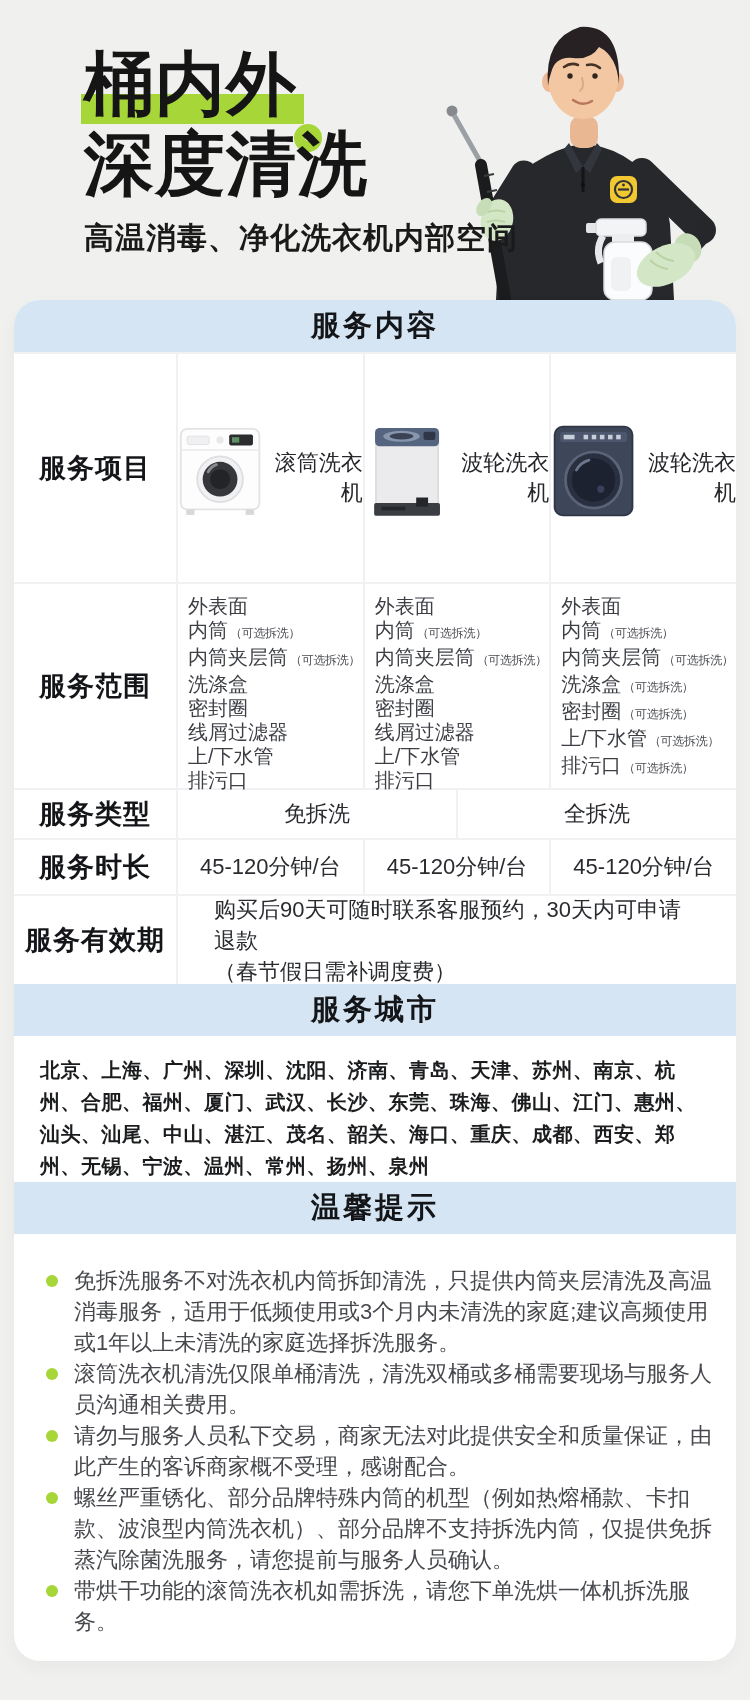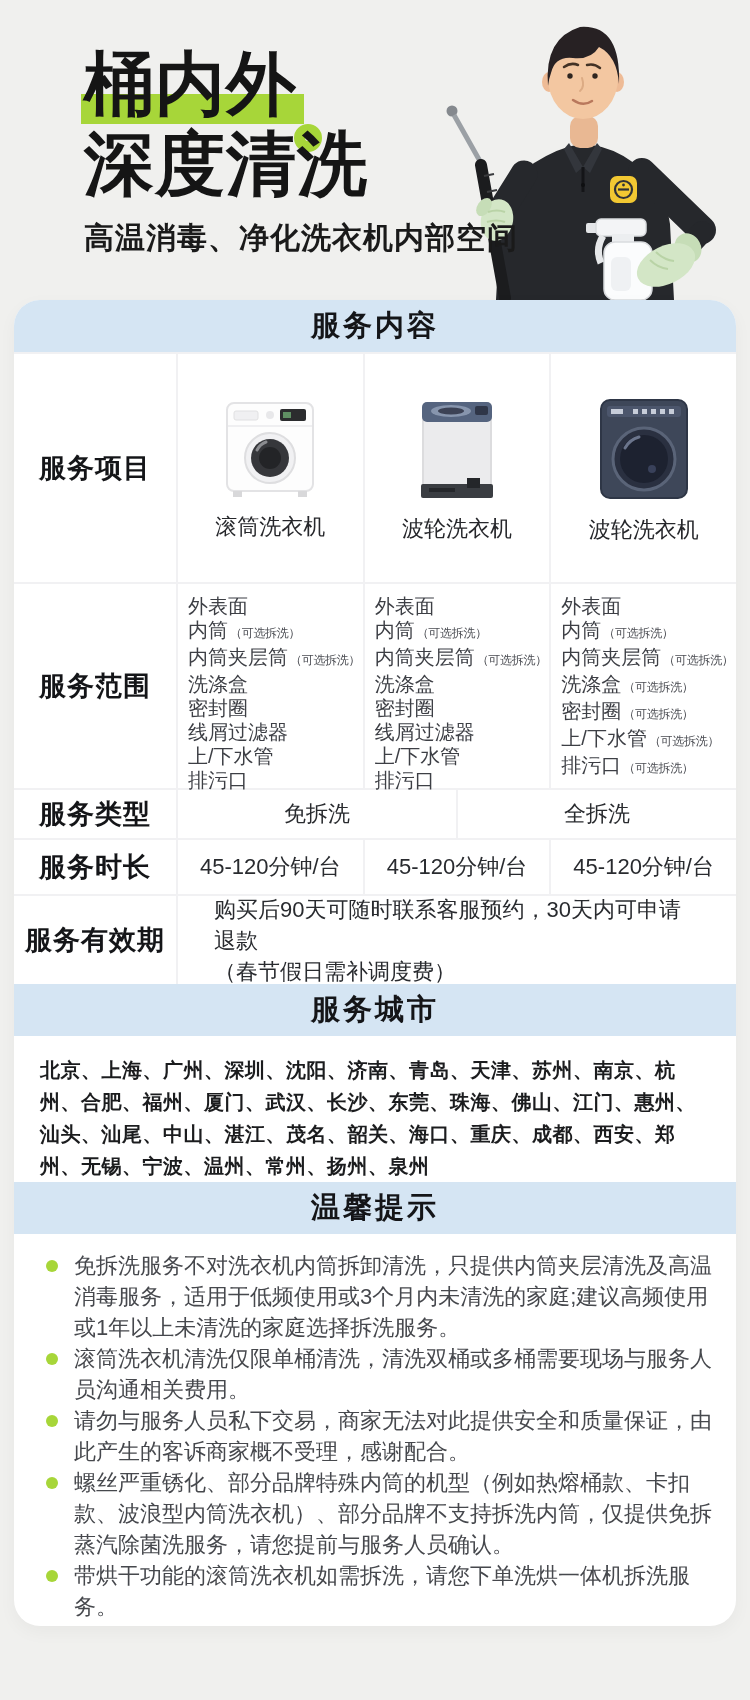--- a/index.html
+++ b/index.html
@@ -29,37 +29,37 @@
   .card{position:relative;margin:0 14px;background:var(--card-bg);border-radius:26px;
         overflow:hidden;z-index:3;box-shadow:0 6px 18px rgba(0,0,0,0.04);}
   .band{height:52px;background:var(--band-blue);display:flex;align-items:center;
         justify-content:center;font-size:29px;font-weight:800;color:#141518;letter-spacing:3px;}
   .row{display:flex;align-items:stretch;border-top:2px solid var(--divider);}
   .row:first-of-type{border-top:none;}
   .rlabel{width:162px;flex:none;display:flex;align-items:center;justify-content:center;
           font-size:27px;font-weight:700;color:#141518;letter-spacing:1px;}
   .cell{flex:1;border-left:2px solid var(--divider);}
   .r-items{height:230px;text-align:right;}
-  .m-cell{display:flex;flex-direction:column;align-items:center;justify-content:center;padding-top:6px;}
+  .m-cell{display:flex;flex-direction:row;align-items:center;justify-content:center;padding-top:6px;}
   .m-label{margin-top:14px;font-size:22px;color:#26272b;}
   .r-scope{height:206px;}
   .scope-cell{padding:10px 0 0 10px;}
   .scope-line{font-size:20px;line-height:24px;color:#3d3f45;white-space:nowrap;}
   .scope-line .note{font-size:12px;margin-left:2px;color:#4a4c52;letter-spacing:-0.3px;}
   .r-type{height:50px;}
   .type-cell,.dur-cell{display:flex;align-items:center;justify-content:center;
                        font-size:22px;color:#292b2f;}
   .r-dur{height:56px;}
   .r-valid{height:90px;}
   .valid-cell{display:flex;align-items:center;}
   .valid-inner{width:486px;margin:0 auto;font-size:22px;line-height:31px;color:#292b2f;}
   .cities{padding:18px 26px 0;font-size:20px;font-weight:700;line-height:32px;
           color:#1b1c1e;letter-spacing:0.5px;}
   .footnote{padding:12px 26px 14px;font-size:16px;color:#3e4046;}
-  .tips{list-style:none;padding:16px 24px 4px 26px;}
+  .tips{list-style:none;padding:16px 24px 24px 26px;margin-top:15px;}
   .tip{position:relative;padding-left:34px;font-size:22px;line-height:31px;color:var(--text-body);}
   .dot{position:absolute;left:6px;top:10px;width:12px;height:12px;border-radius:50%;
        background:var(--accent-green);}
 </style>
 </head>
 <body>
 
 <header class="hero">
   <div class="hero-text">
     <div class="t-wrap">

